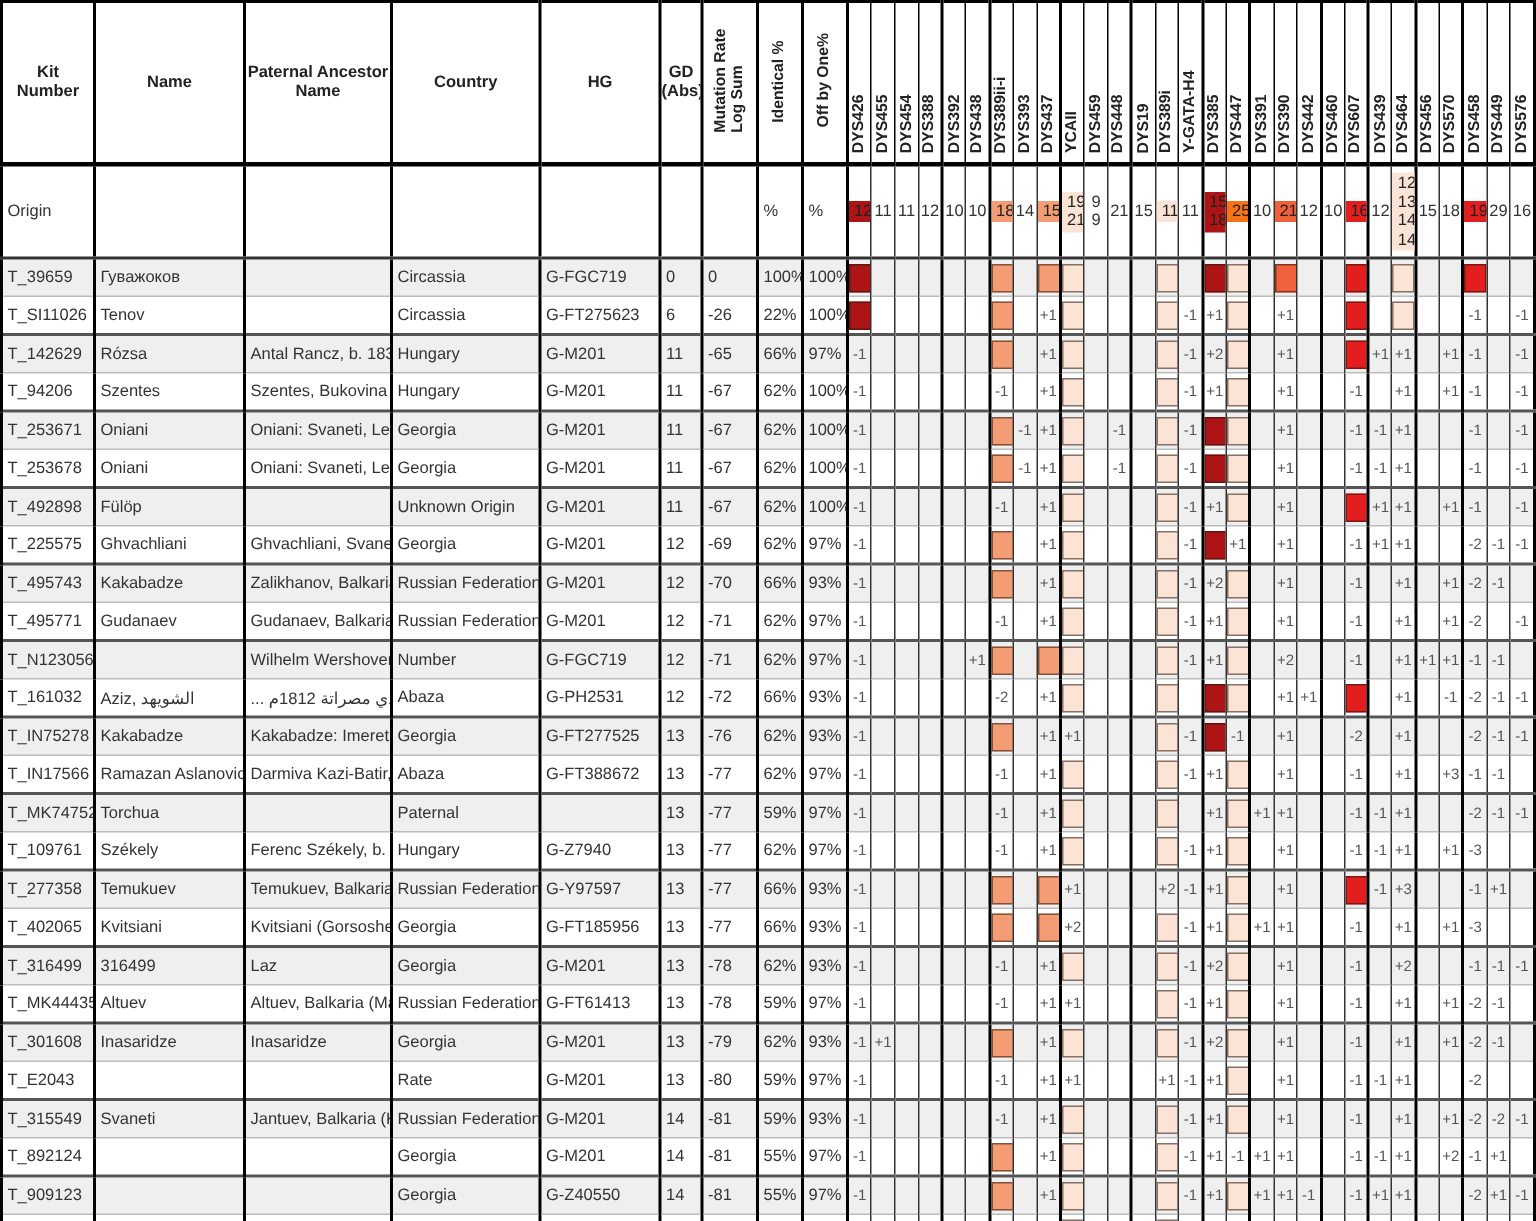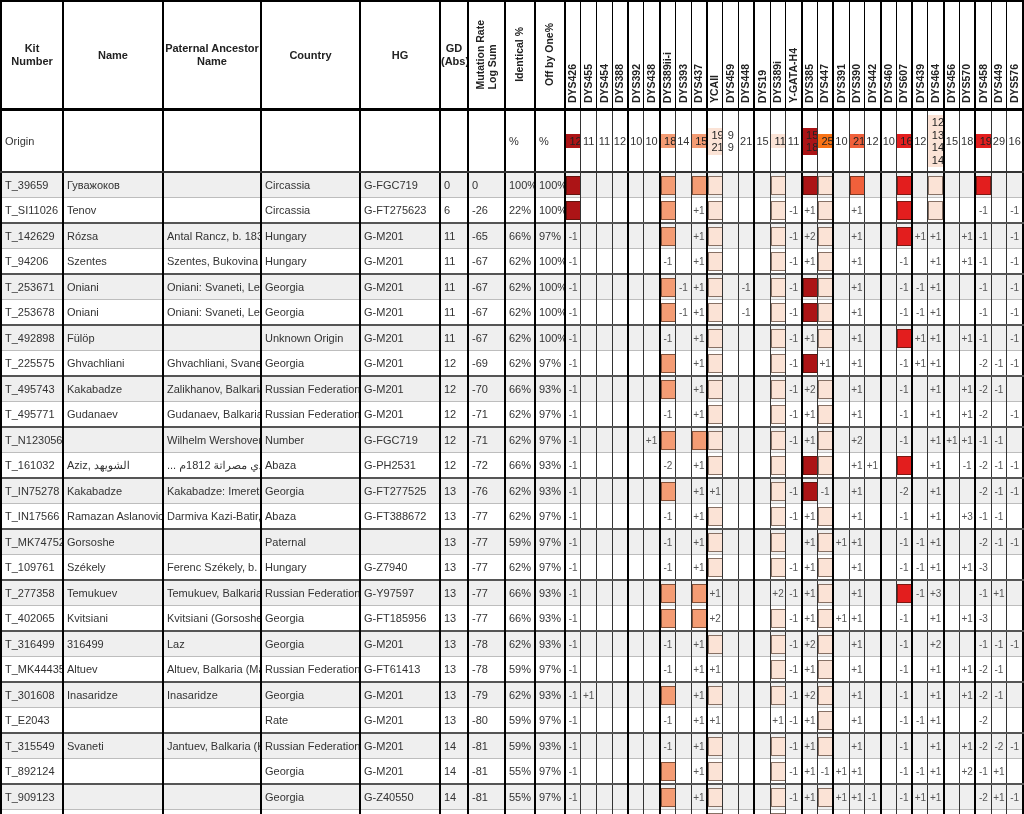--- a/index.html
+++ b/index.html
@@ -860,21 +860,21 @@
         <td class="mk grp"></td>
         <td class="mk"><span class="diff">+1</span></td>
         <td class="mk grp"></td>
         <td class="mk"><span class="diff">+3</span></td>
         <td class="mk grp"><span class="diff">-1</span></td>
         <td class="mk"><span class="diff">-1</span></td>
         <td class="mk"></td>
       </tr>
       <tr class="data stripe dk">
         <td class="lft">T_MK74752</td>
-        <td class="lft">Gorsoshe</td>
+        <td class="lft">Torchua</td>
         <td class="lft"></td>
         <td class="lft">Paternal</td>
         <td class="lft"></td>
         <td class="lft">13</td>
         <td class="lft">-77</td>
         <td class="lft">59%</td>
         <td class="lft">97%</td>
         <td class="mk grp"><span class="diff">-1</span></td>
         <td class="mk"></td>
         <td class="mk"></td>

